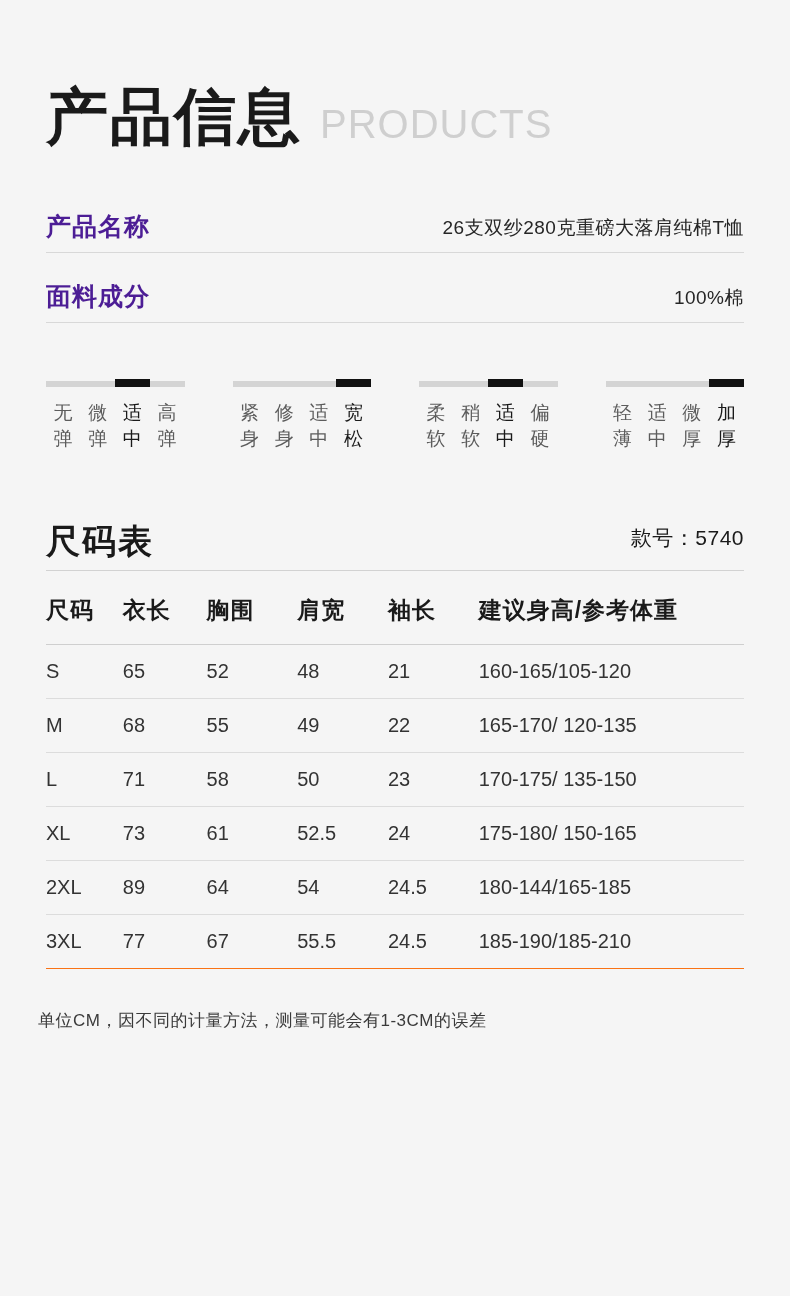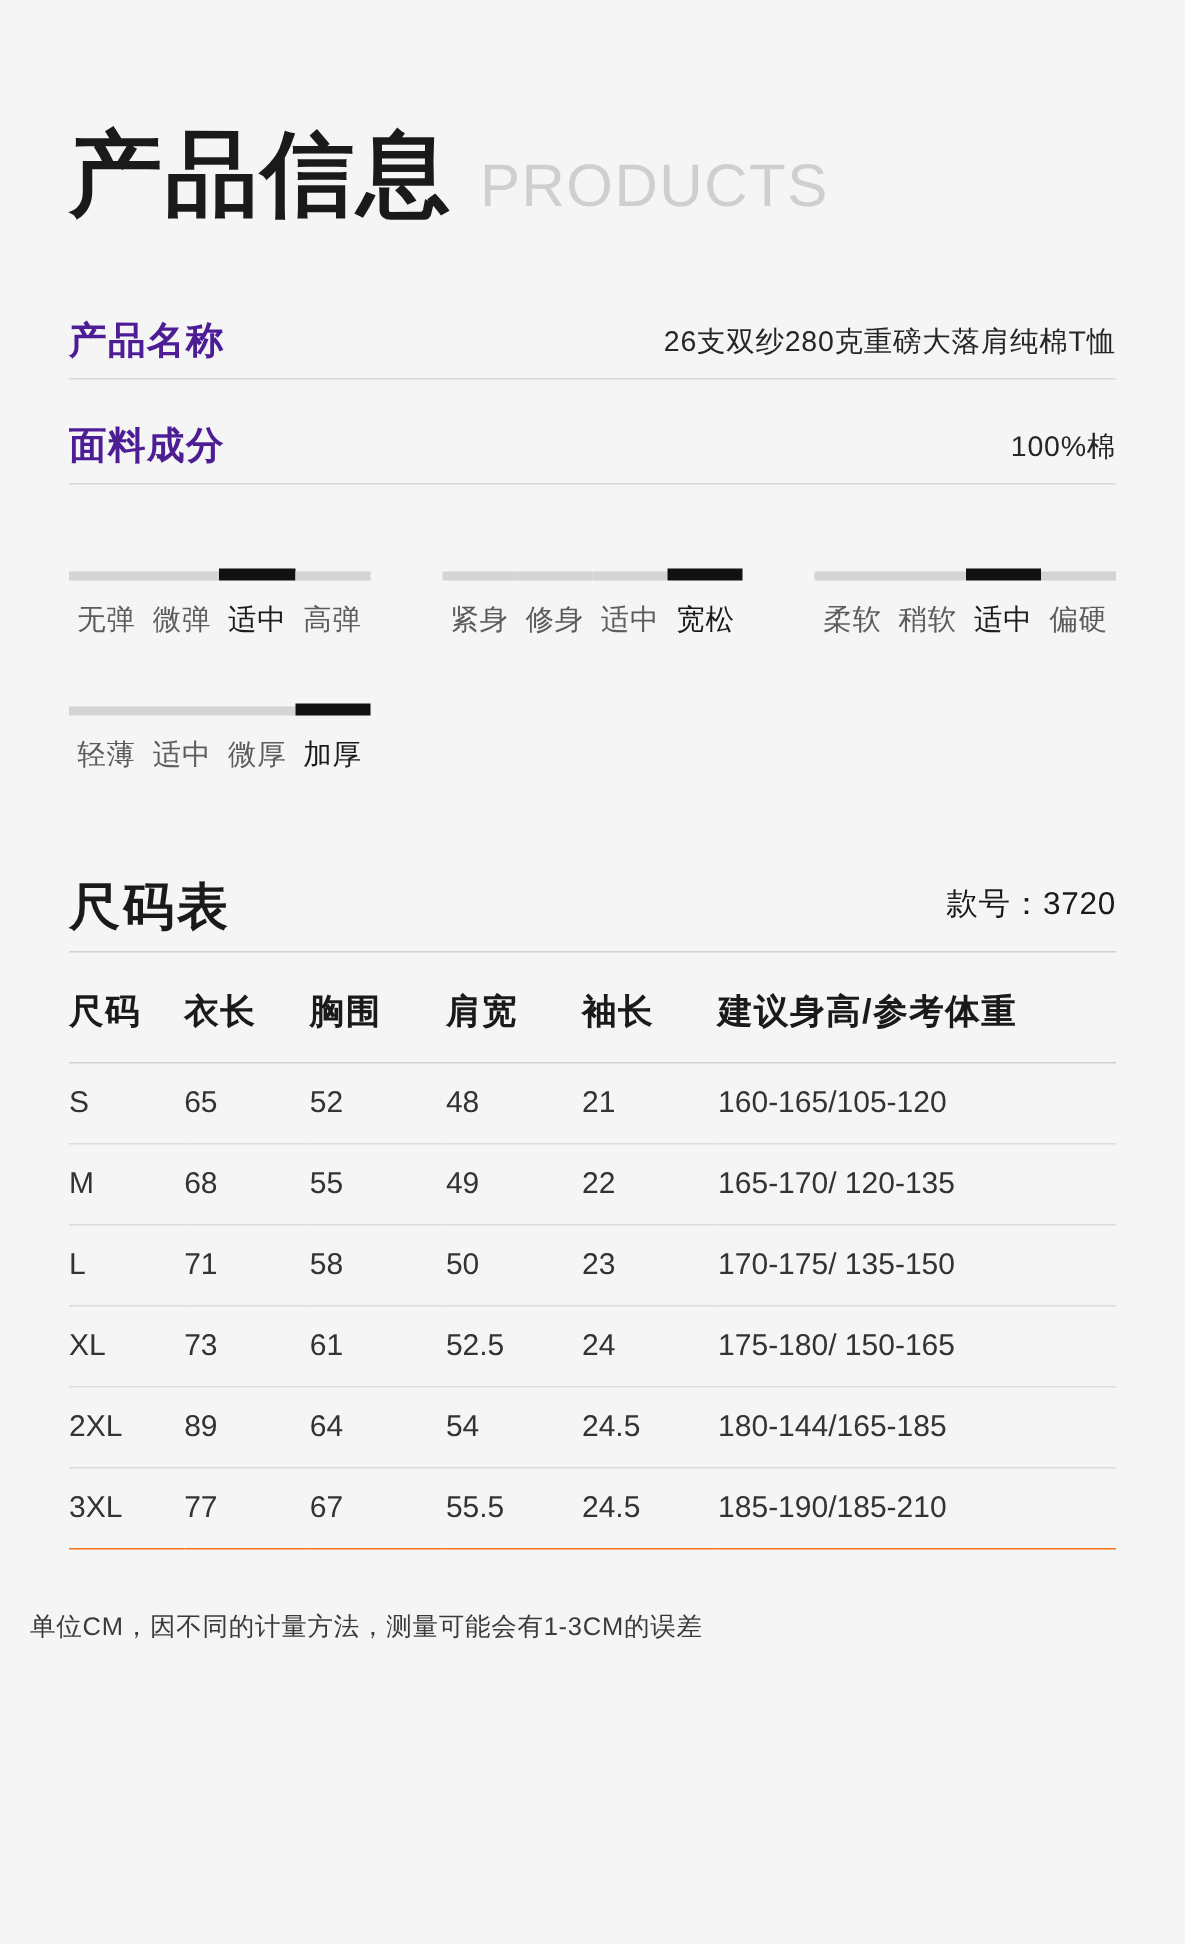--- a/index.html
+++ b/index.html
@@ -72,21 +72,21 @@
     color: #262626;
     letter-spacing: 0.5px;
     padding-bottom: 2px;
   }
 
   
   .scales {
     margin-top: 58px;
     padding: 0 46px;
     display: grid;
-    grid-template-columns: 1fr 1fr 1fr;
+    grid-template-columns: 1fr 1fr 1fr 1fr;
     column-gap: 48px;
     row-gap: 45px;
   }
   .scale {
     width: 100%;
   }
   .scale-track {
     display: flex;
     width: 100%;
     height: 6px;
@@ -173,21 +173,21 @@
   }
   table.size-table col.c-size   { width: 11%; }
   table.size-table col.c-len    { width: 12%; }
   table.size-table col.c-chest  { width: 13%; }
   table.size-table col.c-shou   { width: 13%; }
   table.size-table col.c-sleeve { width: 13%; }
   table.size-table col.c-rec    { width: 38%; }
 
   .footnote {
     margin-top: 40px;
-    padding: 0 20px;
+    padding: 0 38px;
     font-size: 17px;
     color: #3a3a3a;
     letter-spacing: 0.5px;
   }
 </style>
 </head>
 <body>
 
 <div class="page">
 
@@ -267,21 +267,21 @@
         <span>微厚</span>
         <span class="active">加厚</span>
       </div>
     </div>
 
   </div>
 
   <div class="size-section">
     <div class="size-head">
       <div class="size-title">尺码表</div>
-      <div class="size-style-no">款号：3720</div>
+      <div class="size-style-no">款号：5740</div>
     </div>
 
     <table class="size-table">
       <colgroup>
         <col class="c-size">
           <col class="c-len">
           <col class="c-chest">
         <col class="c-shou">
           <col class="c-sleeve">
           <col class="c-rec">

